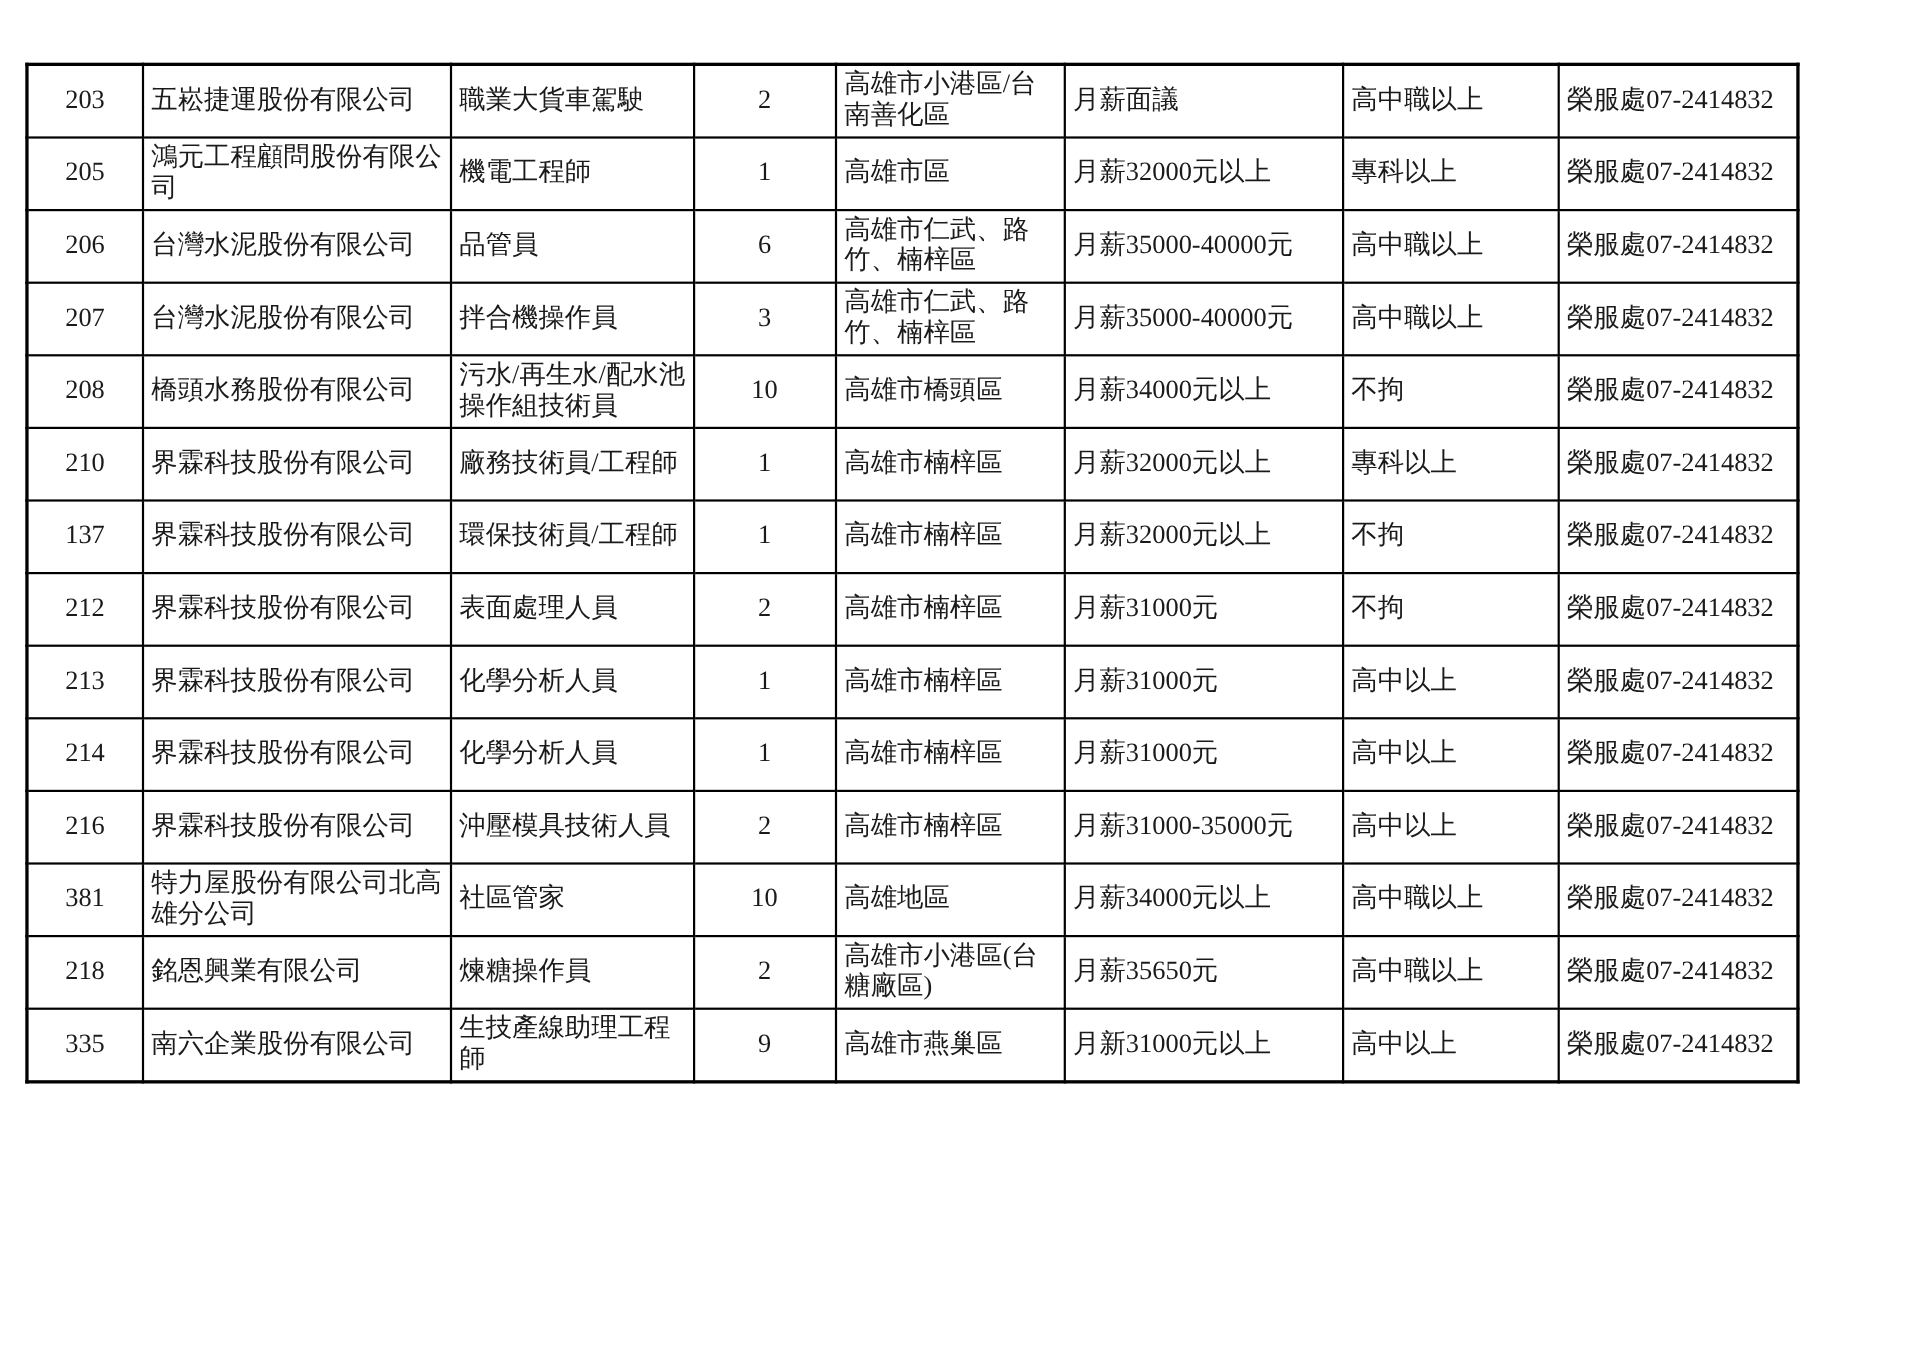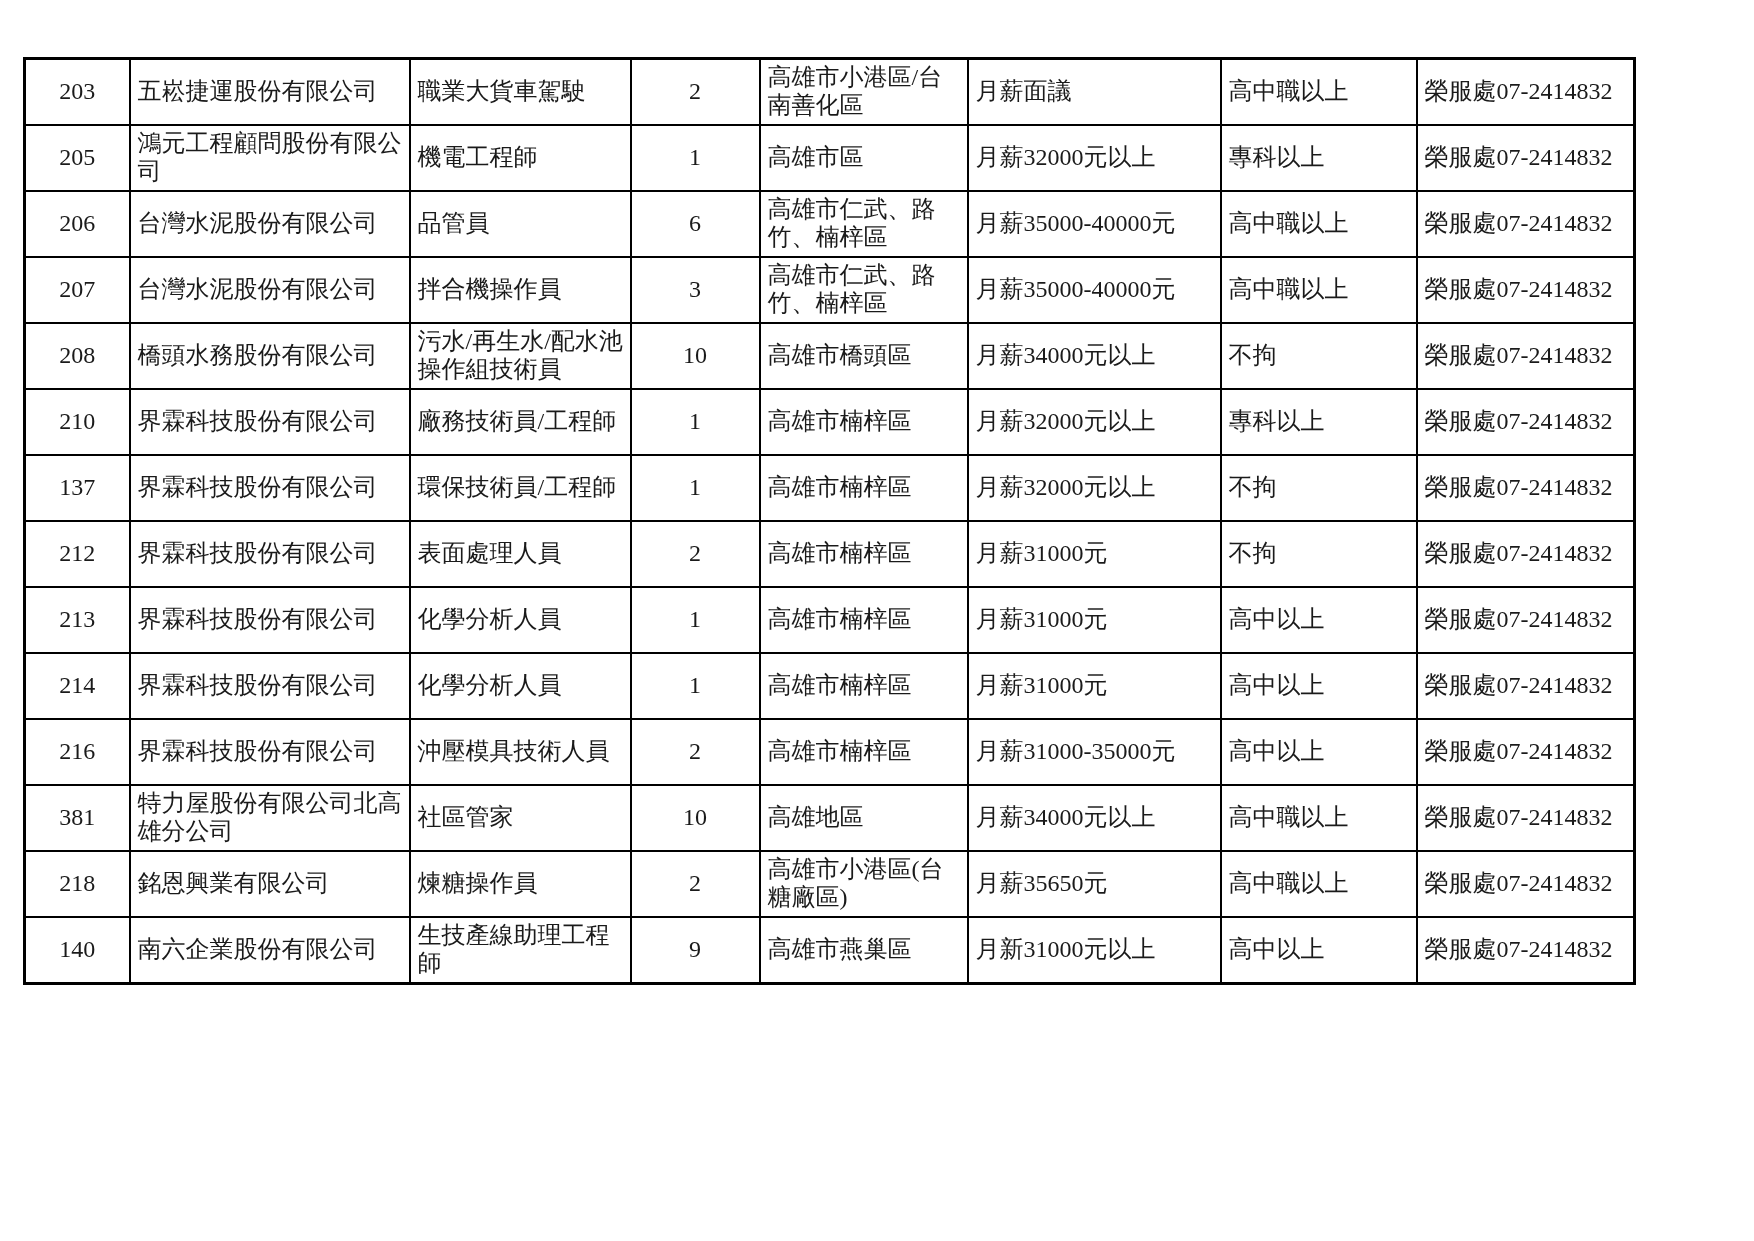--- a/index.html
+++ b/index.html
@@ -183,21 +183,21 @@
     <td class="c-no">218</td>
     <td class="c-company">銘恩興業有限公司</td>
     <td class="c-job">煉糖操作員</td>
     <td class="c-count">2</td>
     <td class="c-loc">高雄市小港區(台糖廠區)</td>
     <td class="c-salary">月薪35650元</td>
     <td class="c-edu">高中職以上</td>
     <td class="c-contact">榮服處07-2414832</td>
   </tr>
         <tr>
-    <td class="c-no">140</td>
+    <td class="c-no">335</td>
     <td class="c-company">南六企業股份有限公司</td>
     <td class="c-job">生技產線助理工程師</td>
     <td class="c-count">9</td>
     <td class="c-loc">高雄市燕巢區</td>
     <td class="c-salary">月新31000元以上</td>
     <td class="c-edu">高中以上</td>
     <td class="c-contact">榮服處07-2414832</td>
   </tr>
       </tbody>
   </table>

